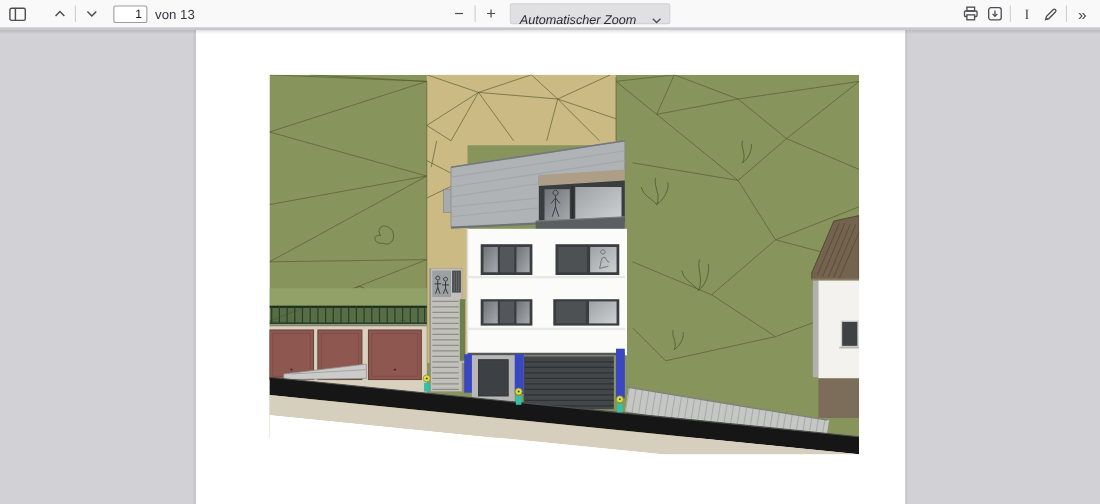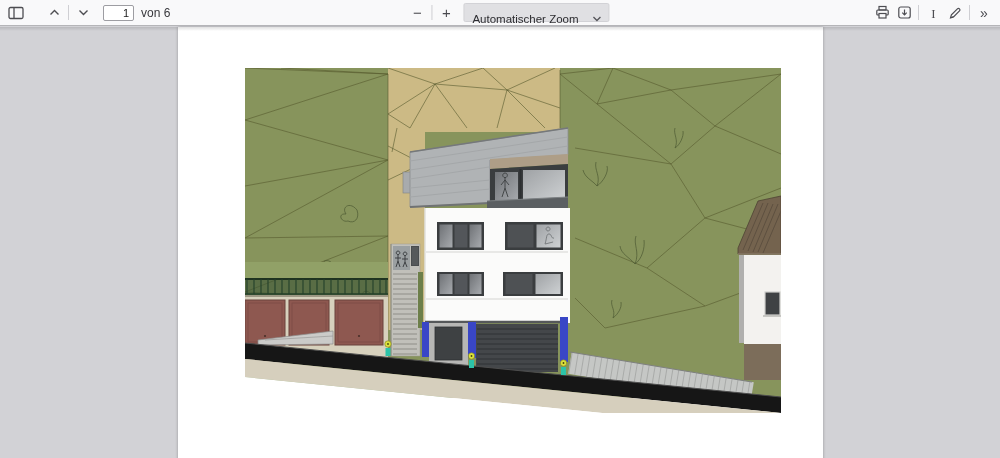--- a/index.html
+++ b/index.html
@@ -17,21 +17,21 @@
   .tb-btn { width:22px; height:22px; display:flex; align-items:center; justify-content:center;
     border-radius:2px; cursor:pointer; color:#4d4d52; }
   .tb-sep { width:1px; height:15px; background:#cfcfd3; margin:0 3px; }
   .glyph { font-size:15px; color:#4a4a4f; line-height:1; }
   .page-input { width:31px; height:16px; margin:0 0 0 9px; border:1px solid #9d9da2;
     border-radius:2px; background:#fff; font-size:11px; text-align:right;
     padding-right:4px; color:#1a1a1a; font-family:"Liberation Sans",sans-serif; }
   .page-count { font-size:12px; color:#38383c; margin-left:7px; white-space:nowrap; }
   .zoom-select { height:19px; margin-left:6px; background:#e0e0e3; border:1px solid #d2d2d6;
     border-radius:2px; display:flex; align-items:center; padding:12px 7px 0 8px;
-    cursor:pointer; }
+    cursor:pointer;font-style:italic; }
   .zoom-label { font-size:11.5px; color:#2c2c30; margin-right:14px; white-space:nowrap; }
   .dbl-chev { font-size:14px; color:#4a4a4f; }
 
   
   .viewport { position:absolute; left:0; top:27px; width:1000px; height:431px;
     background:#d2d2d6; }
   .viewport::before { content:""; position:absolute; left:0; top:0; width:100%; height:4px;
     background:linear-gradient(to bottom, rgba(0,0,0,0.12), rgba(0,0,0,0)); z-index:3; }
   .pdf-page { position:absolute; left:178px; top:0; width:645px; height:440px;
     background:#ffffff; box-shadow:0 0 3px rgba(0,0,0,0.28); }
@@ -56,21 +56,21 @@
         <polyline points="2.5,8.5 6.5,4.5 10.5,8.5" fill="none" stroke="#4d4d52" stroke-width="1.4"></polyline>
       </svg>
     </div>
     <div class="tb-sep"></div>
     <div class="tb-btn">
       <svg width="13" height="13" viewBox="0 0 13 13">
         <polyline points="2.5,4.5 6.5,8.5 10.5,4.5" fill="none" stroke="#4d4d52" stroke-width="1.4"></polyline>
       </svg>
     </div>
     <input class="page-input" value="1" style="">
-    <span class="page-count">von 6</span>
+    <span class="page-count">von 13</span>
   </div>
 
   <div class="tb-group tb-center">
     <div class="tb-btn">
       <span class="glyph">−</span>
     </div>
     <div class="tb-sep"></div>
     <div class="tb-btn">
       <span class="glyph">+</span>
     </div>

